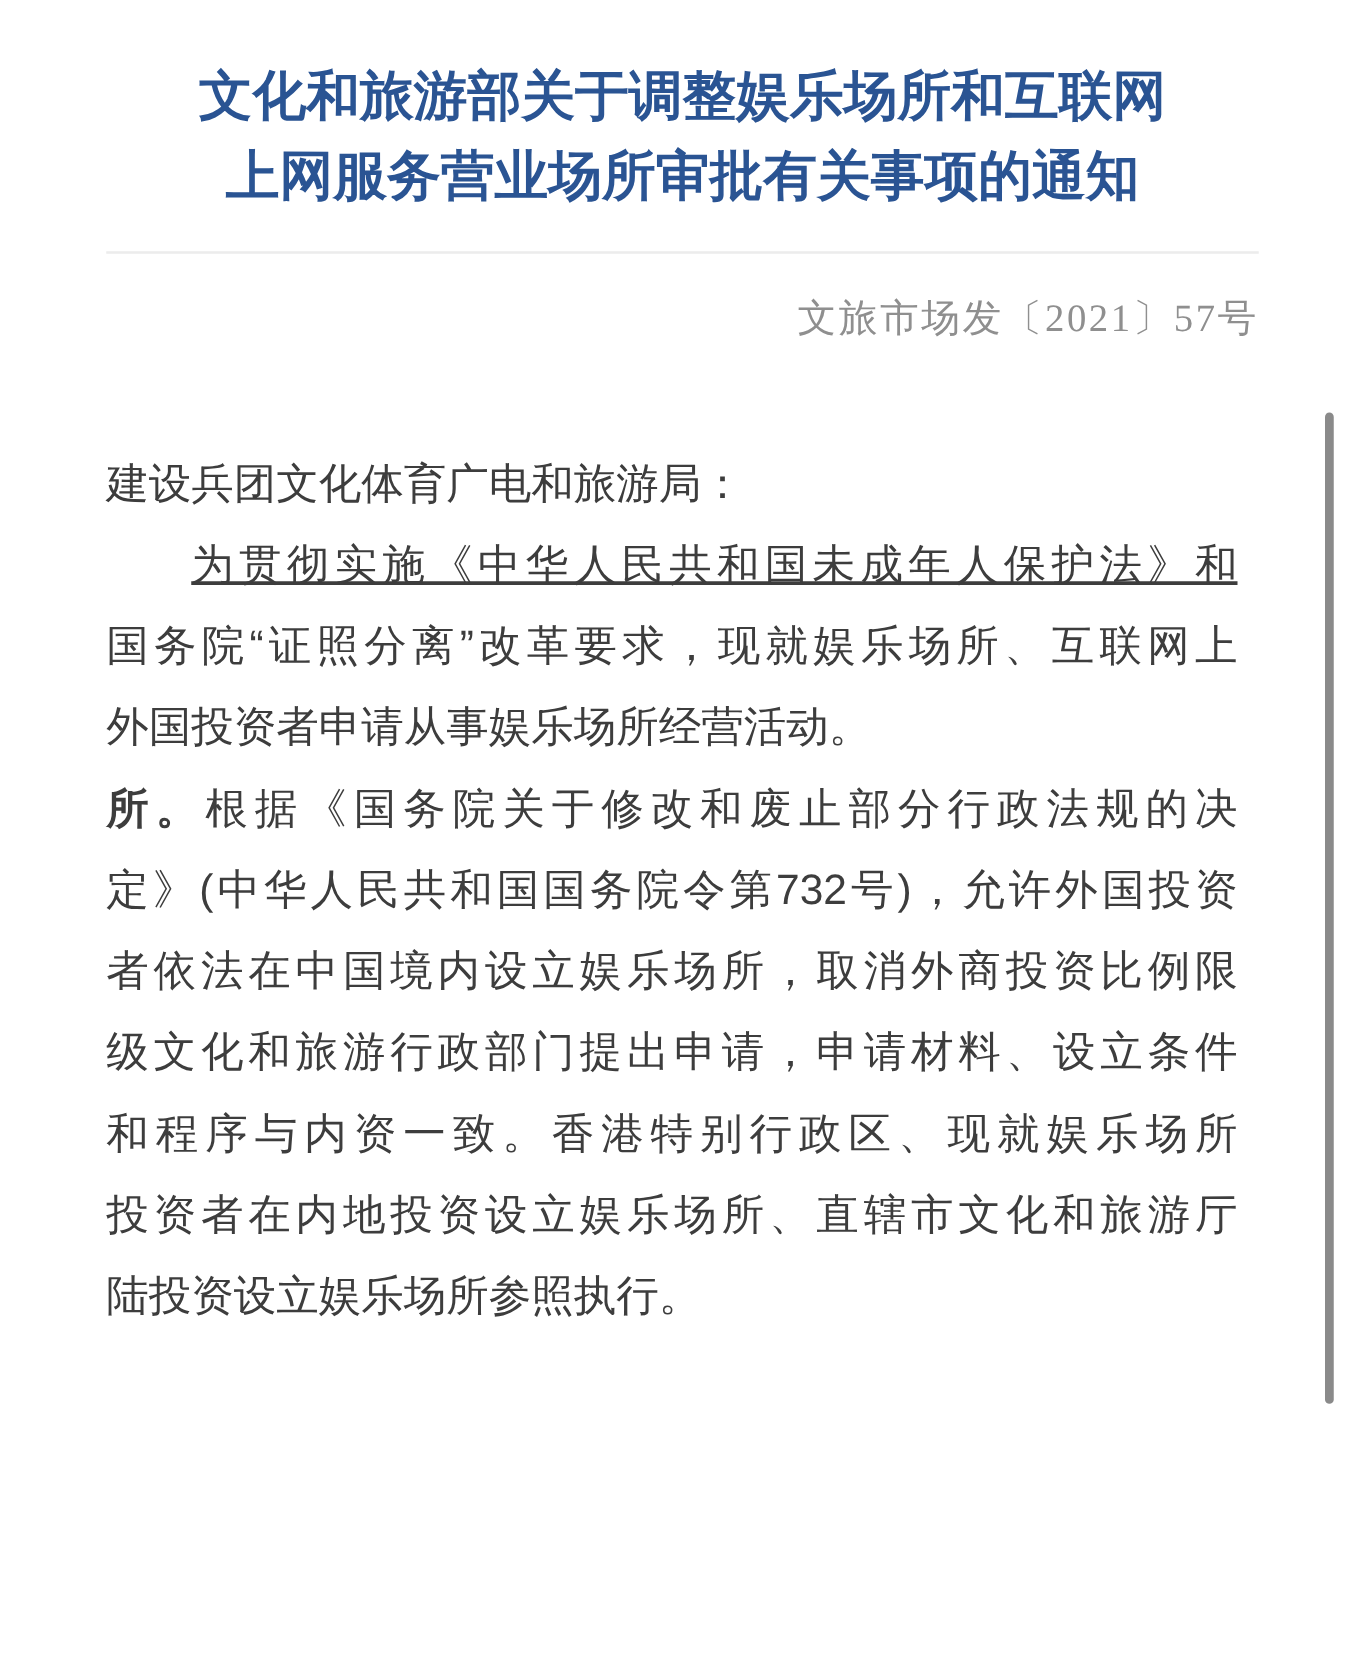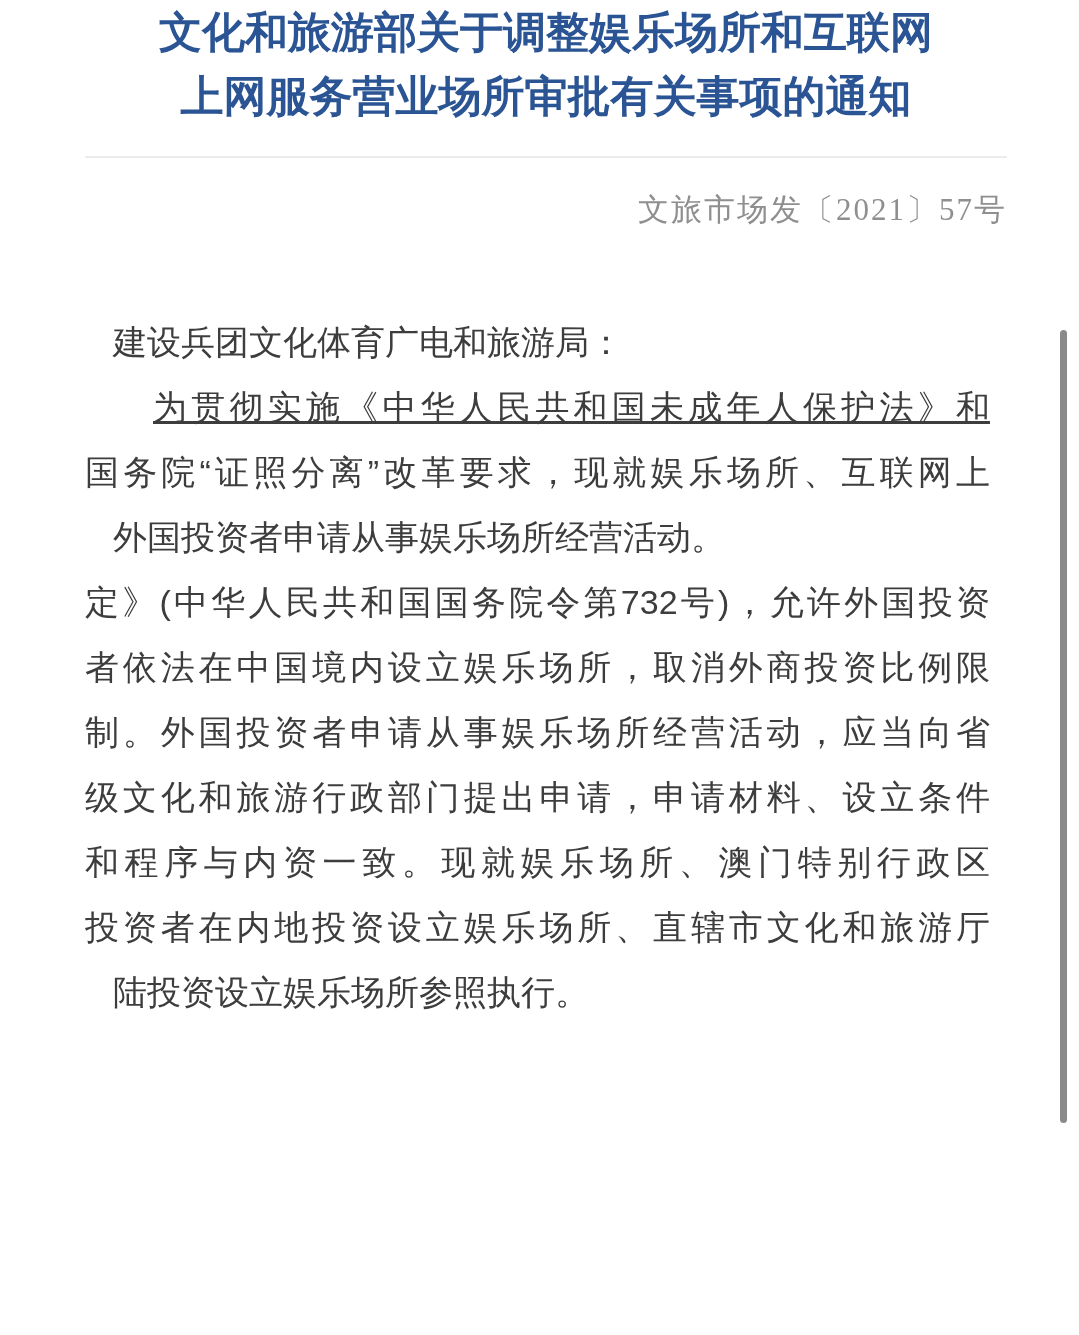--- a/index.html
+++ b/index.html
@@ -13,20 +13,21 @@
   *{margin:0;padding:0;box-sizing:border-box;}
   html,body{
     width:1079px;height:1335px;
     background:var(--page_bg);
     overflow:hidden;
     font-family:"Liberation Sans",sans-serif;
   }
   .page{position:relative;width:1079px;height:1335px;}
   .content{width:922px;margin-left:85px;}
   .title{
+    padding-top:45px;
     text-align:center;
     color:var(--title);
     font-size:43px;
     font-weight:bold;
     line-height:64px;
   }
   .divider{
     margin-top:28px;
     border-bottom:2px solid var(--divider);
     width:100%;
@@ -46,21 +47,21 @@
     color:var(--body);
     font-size:34px;
   }
   .line{
     height:65px;
     line-height:65px;
     text-align:justify;
     text-align-last:justify;
     white-space:nowrap;
   }
-  .line.end{text-align-last:left;margin-left:28px;}
+  .line.end{text-align-last:left;}
   .line.indent{text-indent:68px;text-decoration:underline;}
   .line b{font-weight:bold;}
   .scroll-thumb{
     position:absolute;
     left:1060px;top:330px;
     width:7px;height:793px;
     border-radius:4px;
     background:var(--scrollbar);
   }
 </style>
@@ -77,24 +78,24 @@
 
     <div class="divider"></div>
 
     <div class="doc-number">文旅市场发〔2021〕57号</div>
 
     <div class="body-text">
       <div class="line end"><b></b><span>建设兵团文化体育广电和旅游局：</span></div>
       <div class="line indent"><b></b><span>为贯彻实施《中华人民共和国未成年人保护法》和</span></div>
       <div class="line"><b></b><span>国务院“证照分离”改革要求，现就娱乐场所、互联网上</span></div>
       <div class="line end"><b></b><span>外国投资者申请从事娱乐场所经营活动。</span></div>
+      <div class="line"><b>所。</b><span>根据《国务院关于修改和废止部分行政法规的决</span></div>
       <div class="line"><b></b><span>定》(中华人民共和国国务院令第732号)，允许外国投资</span></div>
       <div class="line"><b></b><span>者依法在中国境内设立娱乐场所，取消外商投资比例限</span></div>
-      <div class="line"><b></b><span>制。外国投资者申请从事娱乐场所经营活动，应当向省</span></div>
       <div class="line"><b></b><span>级文化和旅游行政部门提出申请，申请材料、设立条件</span></div>
-      <div class="line"><b></b><span>和程序与内资一致。现就娱乐场所、澳门特别行政区</span></div>
+      <div class="line"><b></b><span>和程序与内资一致。香港特别行政区、现就娱乐场所</span></div>
       <div class="line"><b></b><span>投资者在内地投资设立娱乐场所、直辖市文化和旅游厅</span></div>
       <div class="line end"><b></b><span>陆投资设立娱乐场所参照执行。</span></div>
     </div>
   </div>
 
   <div class="scroll-thumb"></div>
 </div>
 
 </body></html>

